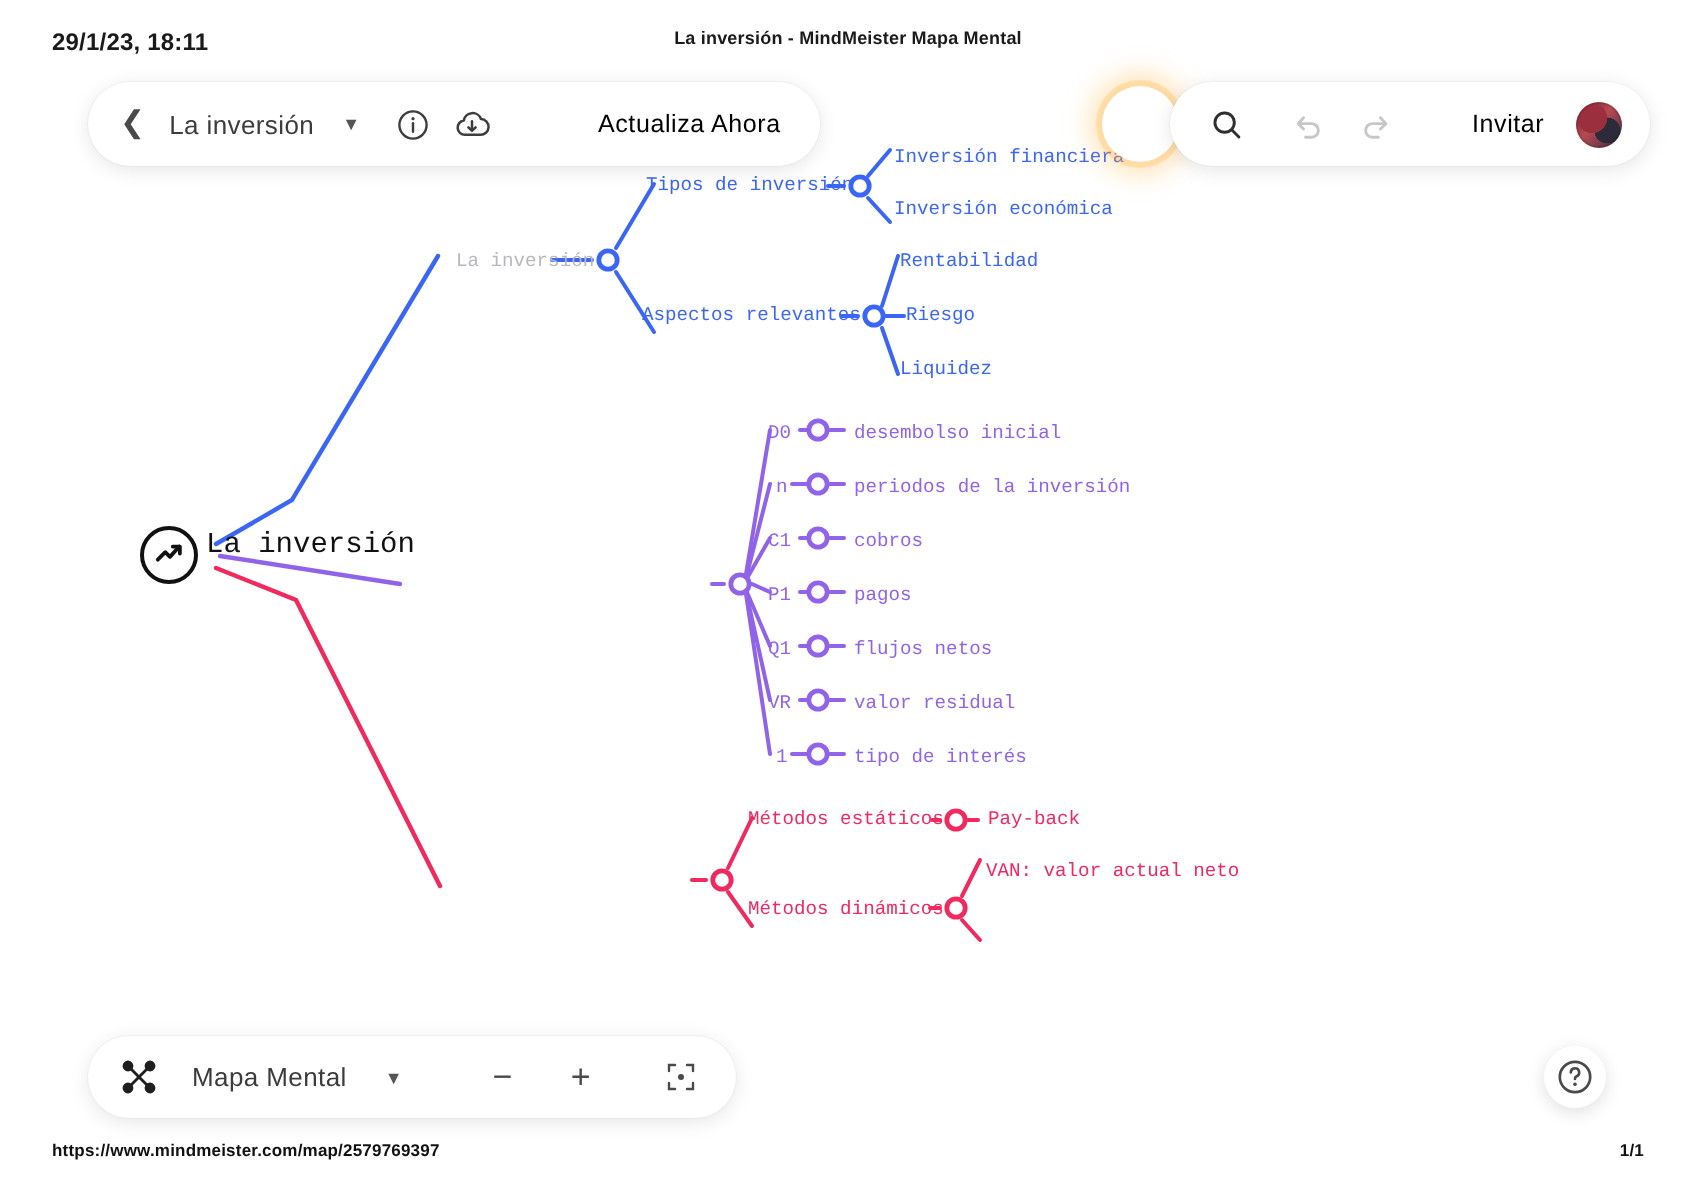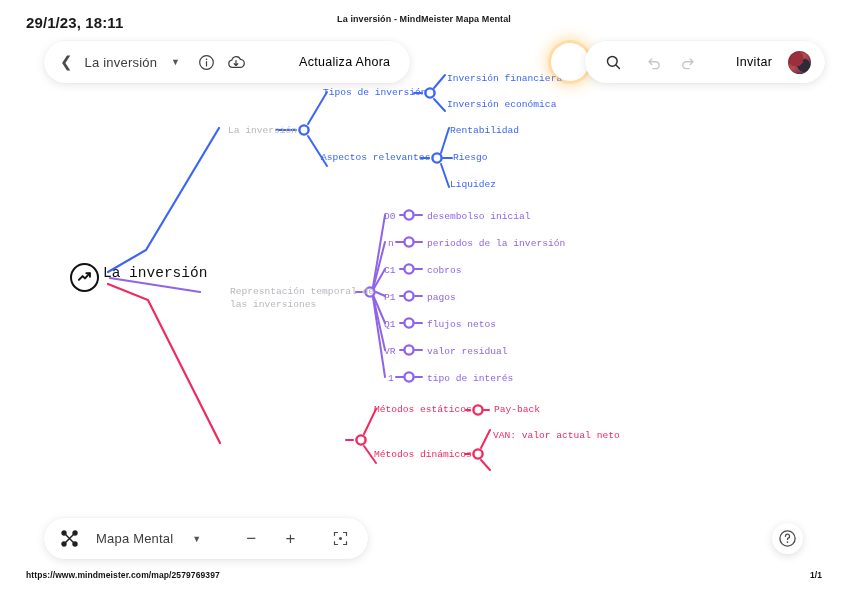--- a/index.html
+++ b/index.html
@@ -3,21 +3,21 @@
 <meta charset="utf-8">
 <style>
   html,body{margin:0;padding:0;}
   body{
     width:848px;height:599px;background:#ffffff;
     font-family:"Liberation Sans",sans-serif;
     overflow:hidden;position:relative;
   }
   
   .print-meta{
-    position:absolute;font-size:15px;color:#1a1a1a;font-weight:bold;
+    position:absolute;font-size:12px;color:#1a1a1a;font-weight:bold;
     letter-spacing:.1px;white-space:nowrap;
   }
   #print-date{left:26px;top:14px;}
   #print-title{left:0;right:0;top:14px;text-align:center;font-size:9px;}
   #footer-url{left:26px;top:570px;font-size:8.5px;font-weight:bold;color:#111;text-align:right;}
   #footer-page{right:26px;top:570px;font-size:8.5px;font-weight:bold;color:#111;}
 
   
   .bar{
     position:absolute;background:#fff;border-radius:26px;
@@ -160,22 +160,20 @@
 
   <div class="node n-gray" style="left:228px;top:125px;">La inversión</div>
   <div class="node n-blue" style="left:323px;top:87px;">Tipos de inversión</div>
   <div class="node n-blue" style="left:447px;top:73px;">Inversión financiera</div>
   <div class="node n-blue" style="left:447px;top:99px;">Inversión económica</div>
   <div class="node n-blue" style="left:321px;top:152px;">Aspectos relevantes</div>
   <div class="node n-blue" style="left:450px;top:125px;">Rentabilidad</div>
   <div class="node n-blue" style="left:453px;top:152px;">Riesgo</div>
   <div class="node n-blue" style="left:450px;top:179px;">Liquidez</div>
 
-  <div class="node n-gray" style="left:230px;top:286px;">Represntación temporal de
-las inversiones</div>
   <div class="node n-purple" style="left:384px;top:211px;">D0</div>
   <div class="node n-purple" style="left:427px;top:211px;">desembolso inicial</div>
   <div class="node n-purple" style="left:388px;top:238px;">n</div>
   <div class="node n-purple" style="left:427px;top:238px;">periodos de la inversión</div>
   <div class="node n-purple" style="left:384px;top:265px;">C1</div>
   <div class="node n-purple" style="left:427px;top:265px;">cobros</div>
   <div class="node n-purple" style="left:384px;top:292px;">P1</div>
   <div class="node n-purple" style="left:427px;top:292px;">pagos</div>
   <div class="node n-purple" style="left:384px;top:319px;">Q1</div>
   <div class="node n-purple" style="left:427px;top:319px;">flujos netos</div>

